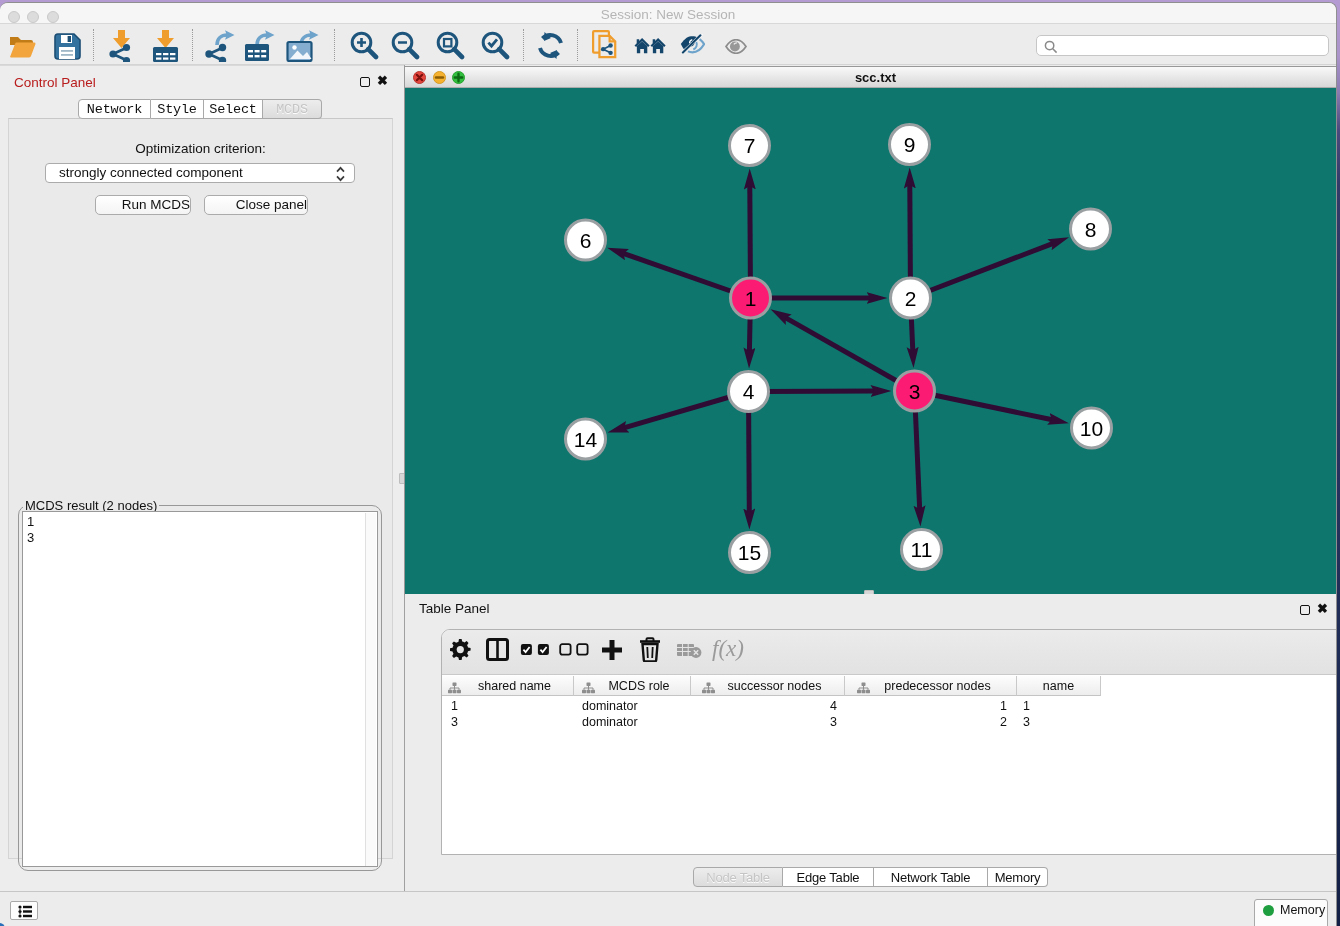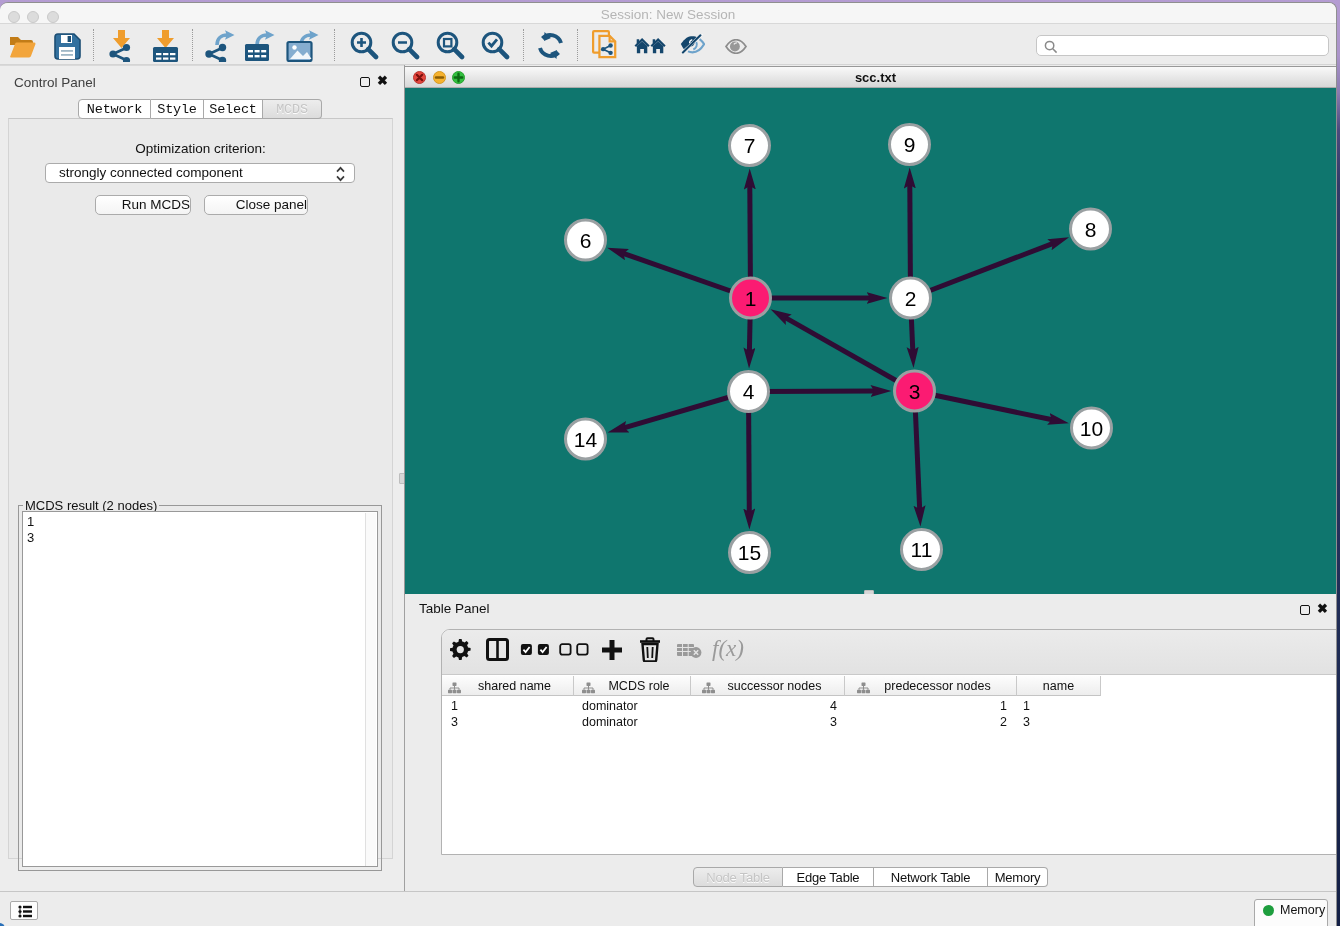--- a/index.html
+++ b/index.html
@@ -9,36 +9,36 @@
 .tl { position:absolute; top:7.5px; width:12px; height:12px; border-radius:50%; background:#dcdcdc; border:1px solid #c9c9c9; }
 #title { position:absolute; top:4px; left:0; width:100%; text-align:center; font-size:13.5px; color:#b5b5b5; }
 #toolbar { position:absolute; left:0; top:22px; width:100%; height:40px; background:#ececec; border-bottom:1px solid #d4d4d4; }
 .ti { position:absolute; z-index:3; }
 .tsep { position:absolute; top:4px; height:32px; width:0; border-left:1px dotted #9a9a9a; }
 #search { position:absolute; left:1036px; top:10px; width:293px; height:21px; background:#fff; border:1px solid #c6c6c6; border-radius:5px; }
 #search svg { position:absolute; left:7px; top:3.5px; }
 
 
 #cpanel { position:absolute; left:0; top:62px; width:404px; height:826px; background:#ededed; border-top:1px solid #d9d9d9; }
-#cpanel .hdr { position:absolute; left:14px; top:9px; font-size:13.5px; color:#404040; }
+#cpanel .hdr { position:absolute; left:14px; top:9px; font-size:13.5px; color:#b91c1c; }
 .wbtn { position:absolute; top:11px; width:10px; height:10px; border:1.6px solid #111; border-radius:2px; }
 .xbtn { position:absolute; top:7px; font-size:13px; font-weight:bold; color:#111; }
 #cp-divider { position:absolute; left:404px; top:62px; width:1px; height:826px; background:#a0a0a0; }
 #cp-grab { position:absolute; left:399px; top:470px; width:6px; height:11px; background:#d6d6d6; border:1px solid #bdbdbd; border-radius:1px; }
 #tabs { position:absolute; left:78px; top:33px; height:20px; z-index:2;font-family:Liberation Mono, monospace; }
 .tab { float:left; height:20px; line-height:19px; text-align:center; background:#fff; border:1px solid #a9a9a9; border-left:none; font-size:13.5px; letter-spacing:-0.2px; color:#111; }
 .tab.first { border-left:1px solid #a9a9a9; border-radius:4px 0 0 4px; }
 .tab.last { border-radius:0 4px 4px 0; }
 .tab.sel { background:linear-gradient(#ededed,#dcdcdc); color:#c5c5c5; text-shadow:0 1px 0 #fdfdfd; }
 #cpbody { position:absolute; left:8px; top:52px; width:385px; height:741px; background:#eaeaea; border:1px solid #d4d4d4; border-top:1px solid #c8c8c8; }
 #optlabel { position:absolute; left:0; top:22px; width:100%; text-align:center; font-size:13.5px; color:#111; }
 #combo { position:absolute; left:36px; top:44px; width:310px; height:20px; background:#fff; border:1px solid #ababab; border-radius:4px; font-size:13.5px; color:#111; line-height:18px; padding-left:13px; }
 #combo svg { position:absolute; right:8px; top:2px; }
 .btn { position:absolute; top:76px; height:20px; background:linear-gradient(#ffffff,#f4f4f4); border:1px solid #ababab; border-radius:5px; font-size:13.5px; color:#111; text-align:right; line-height:18px; }
-#fieldset { position:absolute; left:9px; top:386px; width:364px; height:366px; border:1px solid #989898; border-radius:0; }
+#fieldset { position:absolute; left:9px; top:386px; width:364px; height:366px; border:1px solid #989898; border-radius:10px; }
 #fieldset legend { position:absolute; top:-8px; left:4px; background:#eaeaea; padding:0 2px; font-size:13px; color:#111; }
 #resultbox { position:absolute; left:3px; top:5px; width:356px; height:356px; background:#fff; border:1px solid #999; font-size:13px; line-height:16px; padding:2px 0 0 4px; color:#111; }
 #resultbox .sb { position:absolute; right:1px; top:1px; width:11px; height:353px; background:#fafafa; border-left:1px solid #e0e0e0; }
 
 
 #netframe { position:absolute; left:404px; top:62.5px; width:933px; height:529px; border:1px solid #989898; background:#0f766e; }
 #nettitle { position:absolute; left:0; top:0; width:100%; height:21px; background:linear-gradient(#f9f9f9,#d7d7d7); border-bottom:1px solid #ababab; }
 #nettitle .t { position:absolute; width:100%; text-align:center; top:3px; font-size:13px; font-weight:bold; color:#111; text-indent:10px; }
 .mac { position:absolute; top:4.5px; width:13px; height:13px; border-radius:50%; }
 .mac svg { position:absolute; left:0; top:0; }

